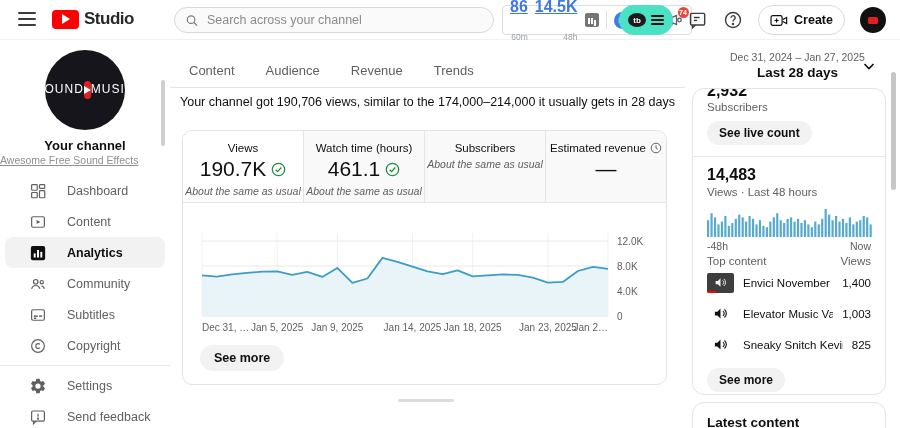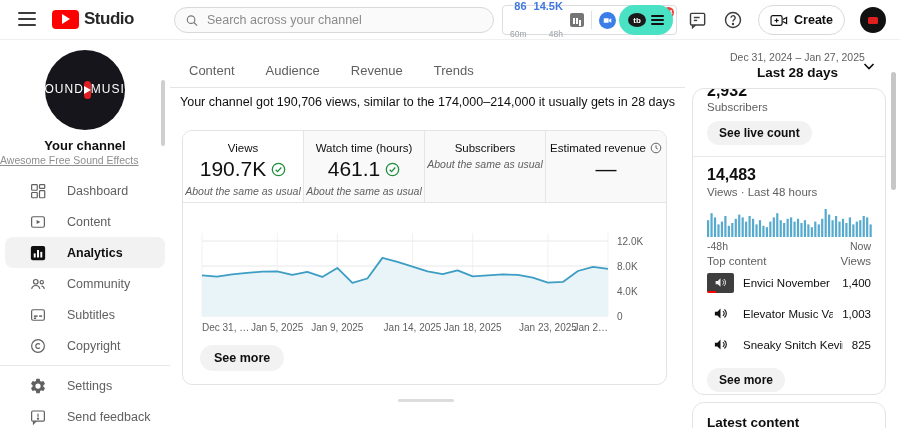--- a/index.html
+++ b/index.html
@@ -21,21 +21,21 @@
 
   .search { position:absolute; left:174px; top:7px; width:320px; height:26px; background:#fafafa;
     border:1px solid #d9d9d9; border-radius:13px; display:flex; align-items:center; padding:0 10px; gap:8px; }
   .search input { border:none; outline:none; background:transparent; font-size:12.5px; color:#333;
     width:100%; font-family:inherit; }
   .search input::placeholder { color:#8a8a8a; }
 
   .ext-widget { position:absolute; left:502px; top:5px; height:30px; background:#fff;
     border:1px solid #dadce0; border-radius:4px; display:flex; align-items:center; padding:0 7px; gap:7px; }
   .ext-stat { display:flex; flex-direction:column; align-items:flex-end; line-height:1; }
-  .ext-stat .v { font-size:11px; font-weight:700; color:#4078e0; }
+  .ext-stat .v { font-size:16px; font-weight:700; color:#4078e0;text-decoration:underline; }
   .ext-stat .u { font-size:8.5px; color:#9aa0a6; margin-top:18px; }
   .ext-chip { width:14px; height:14px; background:#757575; border-radius:2px; position:relative; }
   .ext-chip::after { content:""; position:absolute; left:3px; bottom:3px; width:2px; height:6px;
     background:#fff; box-shadow:3px 0 0 #fff, 6px 2px 0 #fff; }
   .ext-div { width:1px; height:18px; background:#e0e0e0; }
   .ext-cam { width:17px; height:17px; border-radius:50%; background:#3b7ee8; display:flex;
     align-items:center; justify-content:center; }
   .ext-burger { width:13px; height:9px; display:flex; flex-direction:column; justify-content:space-between; }
   .ext-burger span { height:1.8px; background:#5f6368; border-radius:1px; }
   .ext-mega { position:relative; width:18px; height:18px; }

